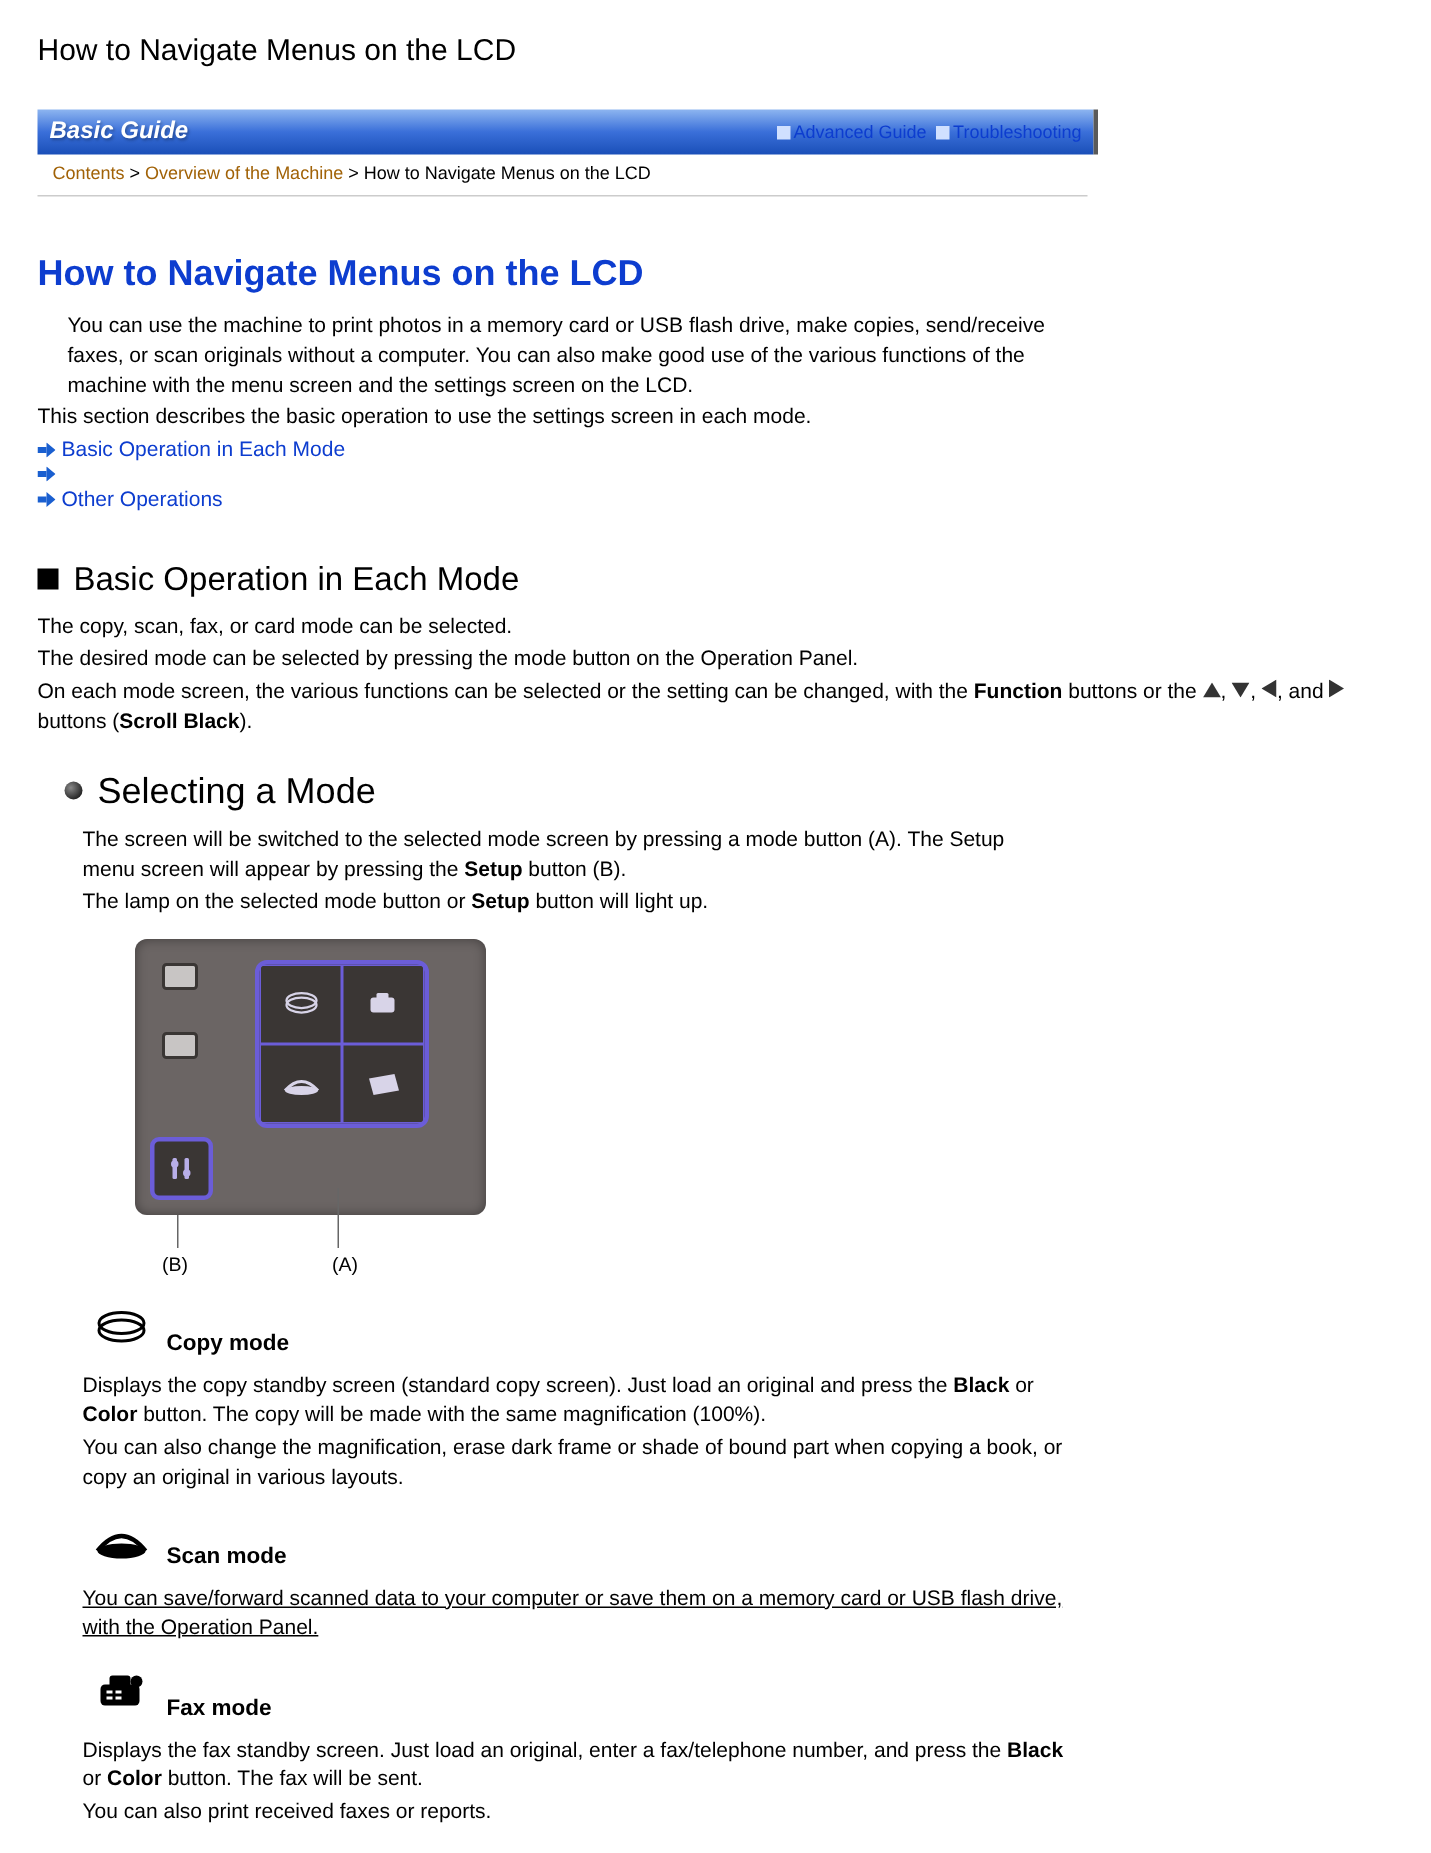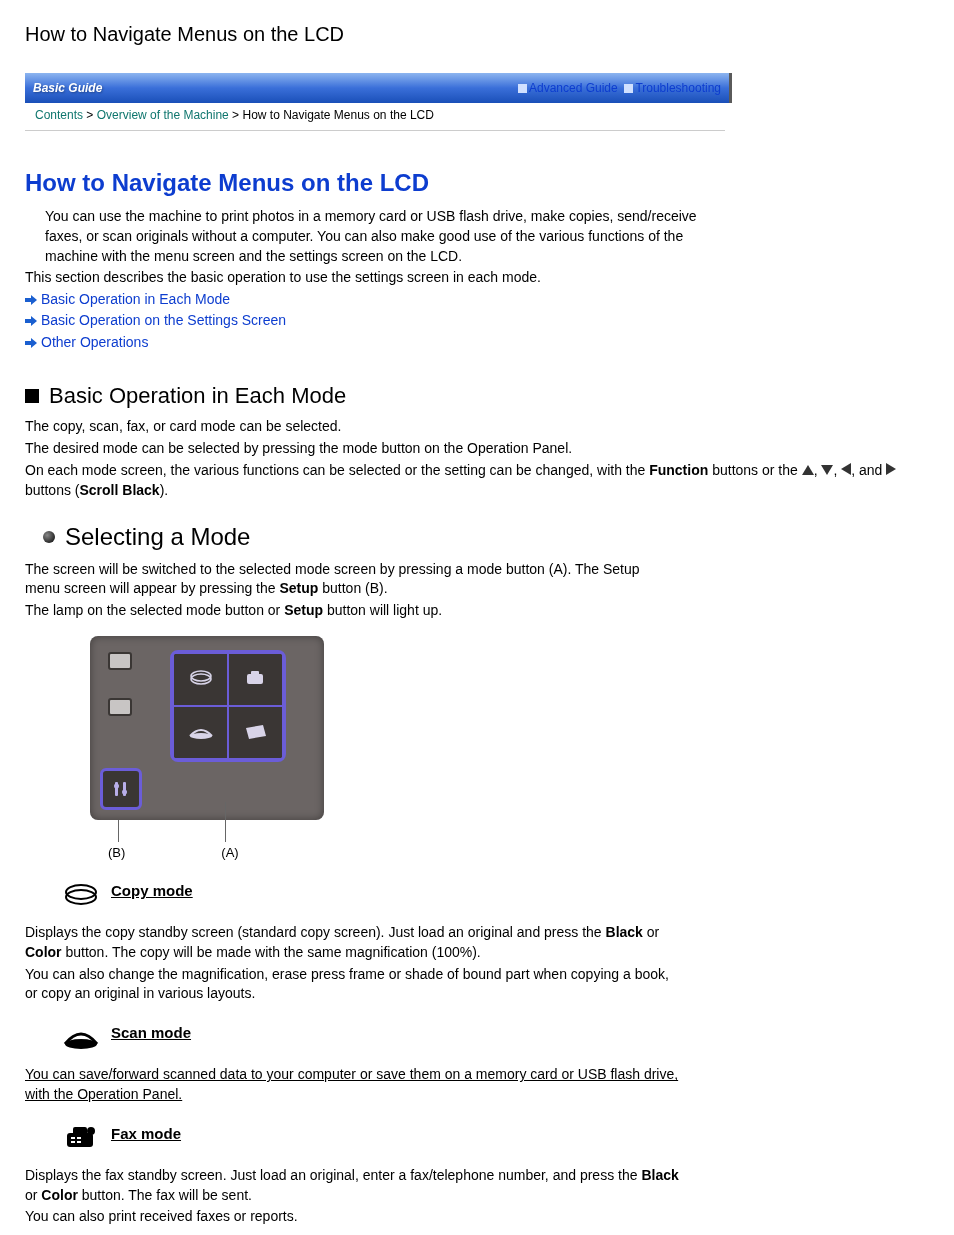--- a/index.html
+++ b/index.html
@@ -24,21 +24,21 @@
     align-items: center;
     justify-content: space-between;
     padding: 0 8px;
     border-right: 3px solid #5a5a5a;
     width: 688px;
   }
   .banner-title {
     color: #fff;
     font-weight: bold;
     font-style: italic;
-    font-size: 12px;
+    font-size: 16px;
     text-shadow: 1px 1px 2px rgba(0,0,0,0.3);
   }
   .banner-links {
     font-size: 12px;
     font-weight: normal;
   }
   .banner-links a {
     color: #0d3dcf;
     text-decoration: none;
   }
@@ -49,21 +49,21 @@
     background: #d0e0ff;
     margin-right: 2px;
     vertical-align: middle;
   }
   .breadcrumb {
     font-size: 12px;
     padding: 4px 10px 6px;
     border-bottom: 1px solid #ccc;
     width: 680px;
   }
-  .breadcrumb a { color: #0f766e; text-decoration: none; }
+  .breadcrumb a { color: #a16207; text-decoration: none; }
   h1.page-title {
     color: #0d3dcf;
     font-size: 24px;
     margin: 35px 0 8px;
     font-weight: bold;
   }
   .body-text { margin: 2px 0; }
   .arrow-link {
     display: flex;
     align-items: center;
@@ -93,27 +93,27 @@
     margin: 20px 0 6px 18px;
     display: flex;
     align-items: center;
     gap: 10px;
   }
   .dot-bullet {
     width: 12px; height: 12px; border-radius:50%;
     background: radial-gradient(circle at 35% 35%, #888, #000);
     display:inline-block;
   }
-  .indent1 { }
+  .indent1 { margin-left: 30px; }
   .tri {
     display:inline-block;
     vertical-align: middle;
   }
   .mode-row {
-    display:flex; align-items:flex-start; gap:10px; margin: 18px 0 8px 36px; text-decoration: underline;
+    display:flex; align-items:flex-end; gap:10px; margin: 18px 0 8px 36px;
   }
   .mode-label { font-weight:bold; font-size:15px; }
   .panel-figure { margin: 15px 0 10px 65px; }
   .panel-box {
     width: 210px; height: 160px;
     background: #6b6564;
     border-radius: 8px;
     padding: 12px;
     position: relative;
     box-shadow: inset 0 0 8px rgba(0,0,0,0.4);
@@ -190,21 +190,20 @@
     </span>
   <a href="#">Basic Operation in Each Mode</a>
 </div>
 <div class="arrow-link">
   <span class="arrow-icon">
       <svg viewBox="0 0 12 10">
         <rect x="0" y="3" width="6" height="4" fill="#1a5fd0"></rect>
         <polygon points="6,0 12,5 6,10" fill="#1a5fd0"></polygon>
       </svg>
     </span>
-  <a href="#">Basic Operation on the Settings Screen</a>
 </div>
 <div class="arrow-link">
   <span class="arrow-icon">
       <svg viewBox="0 0 12 10">
         <rect x="0" y="3" width="6" height="4" fill="#1a5fd0"></rect>
         <polygon points="6,0 12,5 6,10" fill="#1a5fd0"></polygon>
       </svg>
     </span>
   <a href="#">Other Operations</a>
 </div>
@@ -303,21 +302,21 @@
         <g fill="none" stroke="#000" stroke-width="2">
           <ellipse cx="20" cy="17" rx="15" ry="7"></ellipse>
           <ellipse cx="20" cy="12" rx="15" ry="7"></ellipse>
         </g>
       </svg></span>
   <span class="mode-label">Copy mode</span>
 </div>
 <div class="body-text indent1" style="max-width:660px;">
   <span>Displays the copy standby screen (standard copy screen). Just load an original and press the </span><b>Black</b><span> or </span><b>Color</b><span> button. The copy will be made with the same magnification (100%).</span>
 </div>
-<div class="body-text indent1" style="max-width:660px;">You can also change the magnification, erase press frame or shade of bound part when copying a book, or copy an original in various layouts.</div>
+<div class="body-text indent1" style="max-width:660px;">You can also change the magnification, erase dark frame or shade of bound part when copying a book, or copy an original in various layouts.</div>
 
 <div class="mode-row">
   <span><svg class="mode-icon" viewBox="0 0 40 30">
         <g fill="#000">
           <ellipse cx="20" cy="22" rx="16" ry="5"></ellipse>
         </g>
         <path d="M4 22 Q20 2 36 22" fill="none" stroke="#000" stroke-width="3"></path>
       </svg></span>
   <span class="mode-label">Scan mode</span>
 </div>

